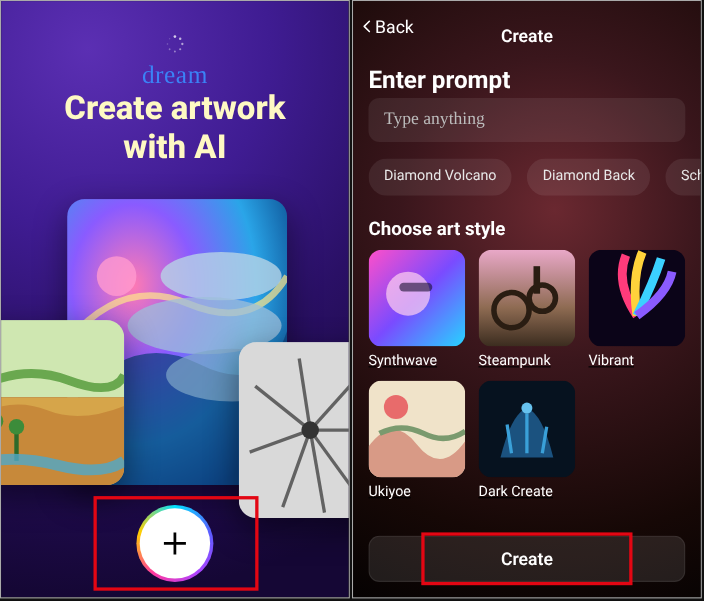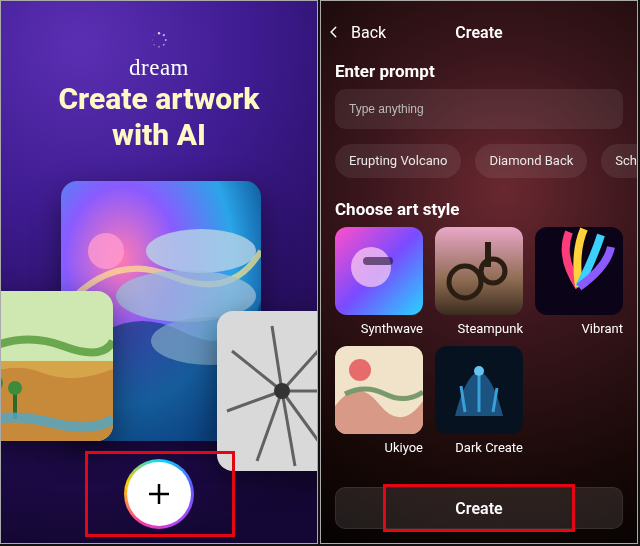--- a/index.html
+++ b/index.html
@@ -3,50 +3,50 @@
 <meta charset="utf-8">
 <style>
   * { box-sizing: border-box; margin: 0; padding: 0; }
   html, body { width: 640px; height: 546px; font-family: -apple-system, BlinkMacSystemFont, "Segoe UI", Roboto, Helvetica, Arial, sans-serif; background:#111; }
   .wrap { display:flex; width:640px; height:546px; }
   .phone { position:relative; width:318px; height:544px; border:1px solid #aaa; overflow:hidden; }
   .phone + .phone { margin-left:2px; }
 
   
   .left-bg { position:absolute; inset:0; background: radial-gradient(circle at 25% 8%, #5b2fb3 0%, #3f1c92 30%, #2a1066 55%, #150735 90%); }
-  .brand { position:absolute; top:30px; left:0; right:0; text-align:center; color:#ffffff; }
+  .brand { position:absolute; top:30px; left:0; right:0; text-align:center; color:#3b82f6; }
   .brand svg { display:block; margin:0 auto 6px; opacity:.85; }
   .brand-name { font-family: Georgia, "Times New Roman", serif; font-size:23px; letter-spacing:.5px; }
   .headline { position:absolute; top:80px; left:0; right:0; text-align:center; color:#fef9c3; font-weight:800; font-size:30px; line-height:1.2; }
   .gallery { position:absolute; top:180px; left:0; right:0; bottom:0; }
   .card { position:absolute; border-radius:16px; overflow:hidden; box-shadow:0 10px 30px rgba(0,0,0,.45); }
   .card svg { display:block; width:100%; height:100%; }
   .card.big { left:60px; top:0; width:200px; height:260px; }
   .card.small1 { left:-18px; top:110px; width:130px; height:150px; }
   .card.small2 { right:-30px; top:130px; width:130px; height:160px; }
   .fab-wrap { position:absolute; left:50%; transform:translateX(-50%); bottom:14px; width:70px; height:70px; border-radius:50%; padding:3px;
     background: conic-gradient(#00e0ff, #5a5dff, #b043ff, #ff3aa0, #ffce00, #00e0ff); }
   .fab { width:100%; height:100%; border-radius:50%; background:#fff; display:flex; align-items:center; justify-content:center; }
   .fab svg { width:30px; height:30px; }
   .hi-left { position:absolute; left:84px; bottom:6px; width:150px; height:86px; border:3px solid #e30613; pointer-events:none; }
 
   
   .right-bg { position:absolute; inset:0; background: radial-gradient(circle at 58% 35%, #6a2830 0%, #3a161c 35%, #160806 75%, #050202 100%); }
   .nav { position:absolute; top:14px; left:0; right:0; height:34px; color:#fff; display:flex; align-items:center; justify-content:center; }
   .nav-title { font-size:16px; font-weight:600; }
-  .nav-back { position:absolute; left:6px; top:0; height:34px; display:flex; align-items:center; gap:10px; color:#fff; font-size:16px; }
+  .nav-back { position:absolute; left:6px; top:0; height:34px; display:flex; align-items:flex-start; gap:0; color:#fff; font-size:16px; }
   .section-title { color:#fff; font-weight:700; }
-  .sec-prompt { position:absolute; top:60px; left:14px; font-size:17px; }
-  .prompt-input { position:absolute; top:88px; left:14px; right:14px; height:40px; border-radius:10px; background:rgba(255,255,255,.08); color:#ccc; border:none; padding:16px 14px; font-size:12px; }
+  .sec-prompt { position:absolute; top:60px; left:14px; font-size:22px; }
+  .prompt-input { position:absolute; top:88px; left:14px; right:14px; height:40px; border-radius:10px; background:rgba(255,255,255,.08); color:#ccc; border:none; padding:16px 14px; font-size:16px;font-family:Liberation Serif, serif; }
   .prompt-input::placeholder { color:#bcbcbc; }
   .chips { position:absolute; top:143px; left:14px; right:0; white-space:nowrap; overflow:hidden; }
   .chip { display:inline-block; height:34px; line-height:34px; padding:0 14px; margin-right:10px; border-radius:17px; background:rgba(255,255,255,.08); color:#e8e8e8; font-size:13px; }
   .sec-style { position:absolute; top:198px; left:14px; font-size:17px;text-align:right; }
   .styles { position:absolute; top:226px; left:14px; right:14px; display:grid; grid-template-columns:repeat(3,1fr); gap:10px 12px; }
-  .style-tile { text-align:right; }
+  .style-tile { text-align:left;text-decoration:underline; }
   .style-thumb { width:88px; height:88px; border-radius:12px; margin:0 auto 6px; overflow:hidden; }
   .style-thumb svg { width:100%; height:100%; display:block; }
   .style-label { color:#fff; font-size:13px; }
   .create-btn { position:absolute; left:14px; right:14px; bottom:14px; height:42px; border-radius:10px; background:rgba(255,255,255,.10); color:#ffffff; font-size:16px; font-weight:600; display:flex; align-items:center; justify-content:center; border:1px solid rgba(255,255,255,.08); }
   .hi-right { position:absolute; left:62px; bottom:11px; width:192px; height:48px; border:3px solid #e30613; pointer-events:none; }
 </style>
 </head>
 <body>
 
 <div class="wrap">
@@ -147,21 +147,21 @@
           </svg>
         <span>Back</span>
       </div>
       <div class="nav-title">Create</div>
     </div>
 
     <div class="section-title sec-prompt">Enter prompt</div>
     <input class="prompt-input" placeholder="Type anything" style="">
 
     <div class="chips">
-      <span class="chip">Erupting Volcano</span>
+      <span class="chip">Diamond Volcano</span>
       <span class="chip">Diamond Back</span>
       <span class="chip">Sch</span>
     </div>
 
     <div class="section-title sec-style">Choose art style</div>
 
     <div class="styles">
       <div class="style-tile">
         <div class="style-thumb">
             <svg viewBox="0 0 88 88">

